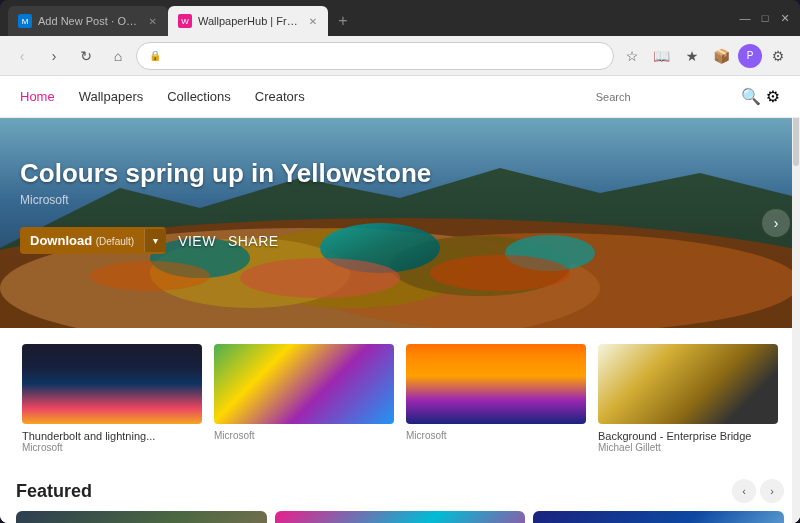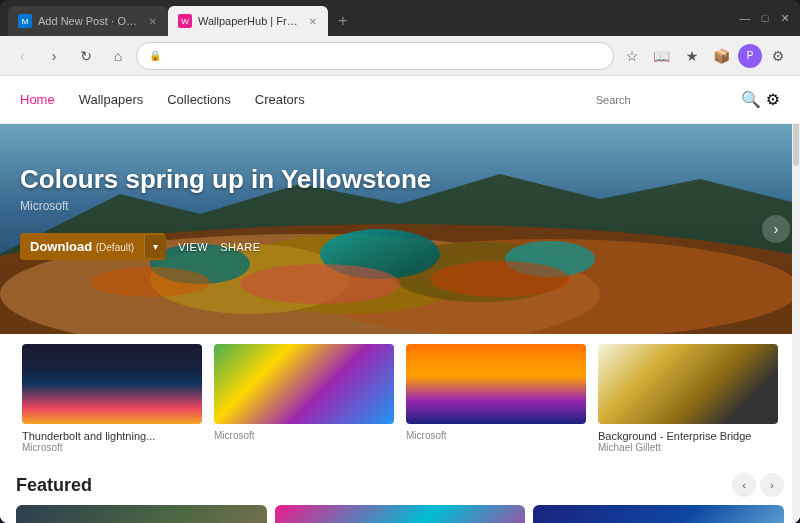--- a/index.html
+++ b/index.html
@@ -206,21 +206,21 @@
     .website-content {
       flex: 1;
       background: white;
       overflow: hidden;
       position: relative;
     }
 
     
     .site-nav {
       background: white;
-      height: 48px;
+      height: 42px;
       display: flex;
       align-items: center;
       padding: 16px 20px;
       gap: 24px;
       border-bottom: 1px solid #eee;
       position: relative;
       z-index: 10;
     }
 
     .site-nav-item {
@@ -311,21 +311,21 @@
       background: rgba(0,0,0,0.15);
       height: 100%;
       display: flex;
       align-items: center;
       color: white;
       font-size: 10px;
       border-left: 1px solid rgba(255,255,255,0.2);
     }
 
     .action-btn {
-      font-size: 11px;
+      font-size: 14px;
       color: white;
       text-shadow: 0 1px 2px rgba(0,0,0,0.5);
       cursor: pointer;
       font-weight: 500;
       letter-spacing: 0.5px;
     }
 
     .hero-arrow-right {
       position: absolute;
       right: 10px;
@@ -341,21 +341,21 @@
       color: white;
       font-size: 14px;
       cursor: pointer;
       z-index: 10;
     }
 
     
     .thumbnails-row {
       display: flex;
       gap: 0;
-      padding: 10px 16px;
+      padding: 16px 16px;
       background: white;
       overflow: hidden;
       justify-content: flex-end;
     }
 
     .thumb-item {
       flex: 1;
       min-width: 0;
       padding: 0 6px;
       cursor: pointer;

